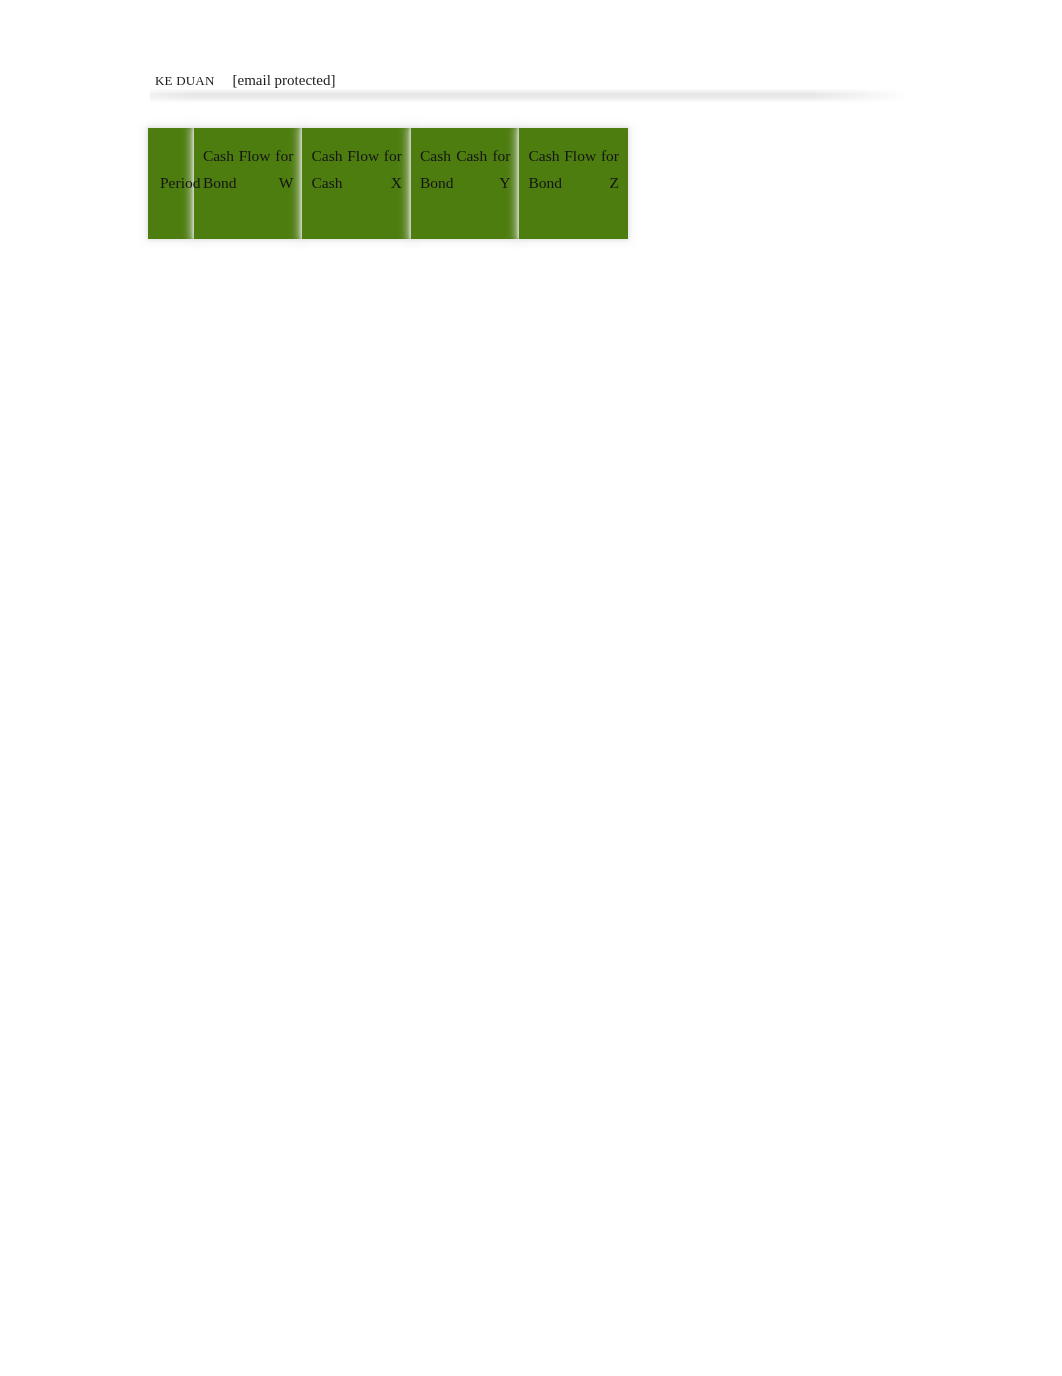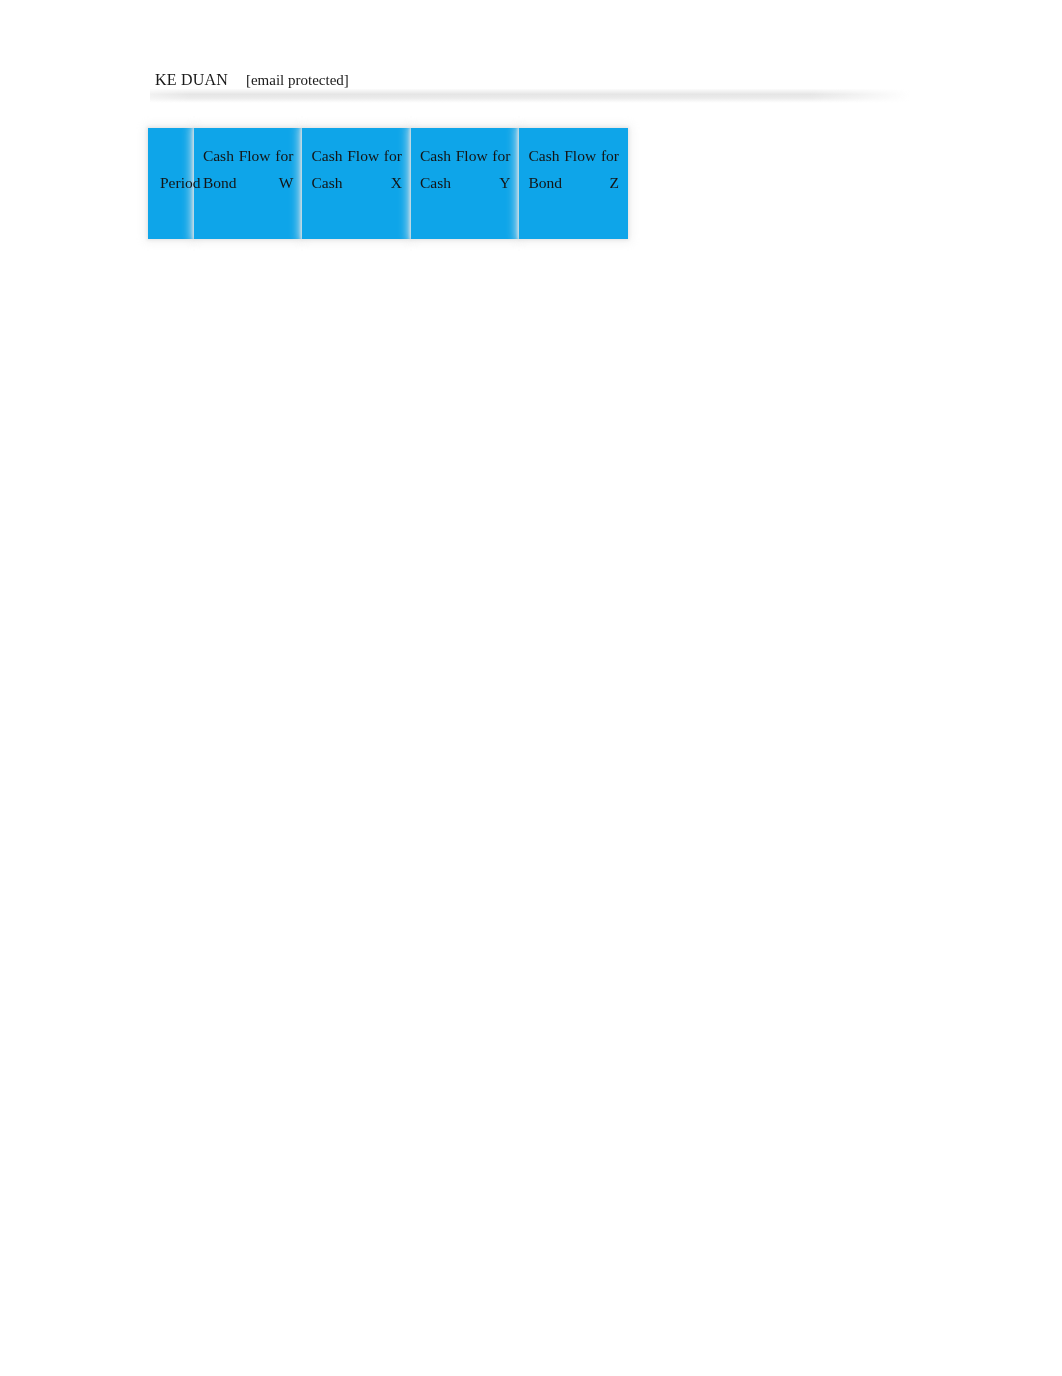--- a/index.html
+++ b/index.html
@@ -19,21 +19,21 @@
   
   #doc-header {
     position: absolute;
     left: 155px;
     top: 71px;
     width: 760px;
     height: 22px;
     white-space: nowrap;
   }
   #doc-header .hdr-name {
-    font-size: 16px;
+    font-size: 13px;
     letter-spacing: 0.2px;
     color: #1a1a1a;
   }
   #doc-header .hdr-gap {
     display: inline-block;
     width: 18px;
   }
   #doc-header .hdr-email {
     font-size: 15px;
     color: #1a1a1a;
@@ -68,21 +68,21 @@
     position: absolute;
     left: 148px;
     top: 128px;
     width: 480px;
     border-collapse: separate;
     border-spacing: 0;
     table-layout: fixed;
   }
   #cashflow-table td {
     vertical-align: middle;
-    background: #0ea5e9;
+    background: #4d7c0f;
     padding: 14px 8px 16px 8px;
     font-size: 15.5px;
     line-height: 27px;
     color: #141414;
     box-shadow:
        0 0 3px 1px rgba(225,225,225,0.95),
        0 0 9px 3px rgba(238,238,238,0.75);
     height: 89px;
     box-sizing: border-box;
   }
@@ -125,20 +125,20 @@
       <td class="col-period">
         <span class="cellinner">Period</span>
       </td>
       <td class="col-bond">
         <span class="cellinner">Cash Flow for Bond W</span>
       </td>
       <td class="col-bond">
         <span class="cellinner">Cash Flow for Cash X</span>
       </td>
       <td class="col-bond">
-        <span class="cellinner">Cash Flow for Cash Y</span>
+        <span class="cellinner">Cash Cash for Bond Y</span>
       </td>
       <td class="col-bond">
         <span class="cellinner">Cash Flow for Bond Z</span>
       </td>
     </tr>
   </tbody>
 </table>
 
 </body></html>

